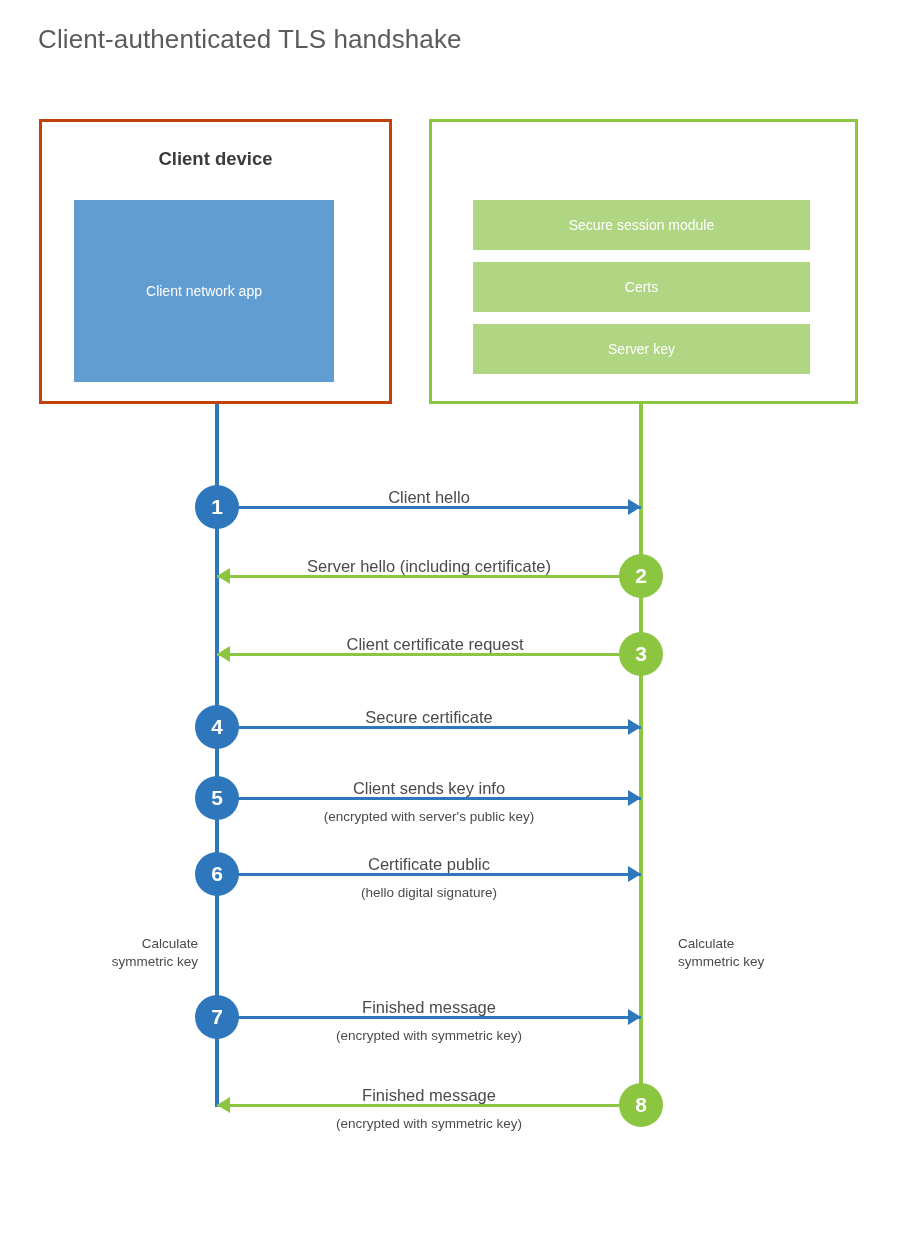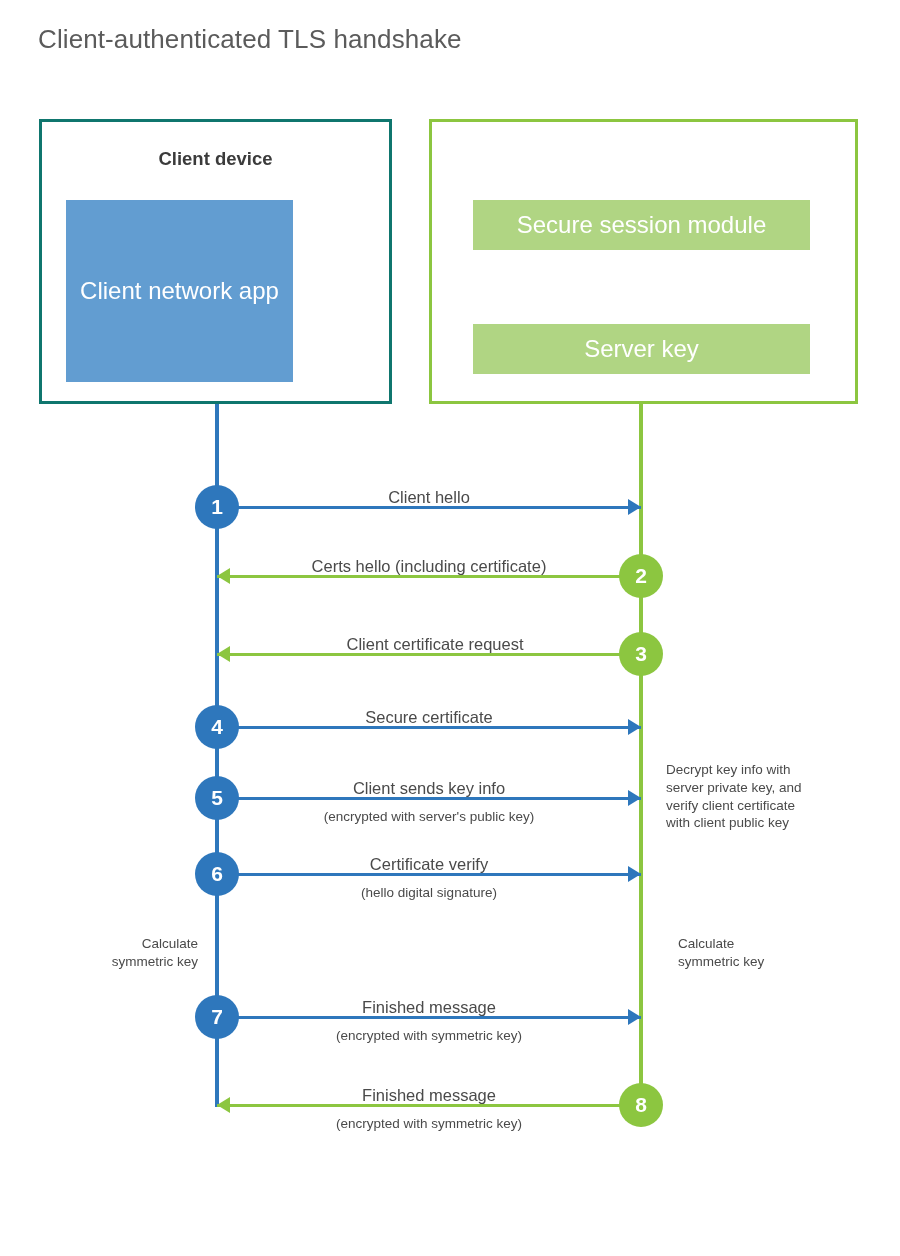--- a/index.html
+++ b/index.html
@@ -36,21 +36,21 @@
   .actor-box {
     position: absolute;
     background: #ffffff;
     box-sizing: border-box;
   }
   #client-box {
     left: 39px;
     top: 119px;
     width: 353px;
     height: 285px;
-    border: 3px solid #0f766e;
+    border: 3px solid #c2410c;
   }
   #server-box {
     left: 429px;
     top: 119px;
     width: 429px;
     height: 285px;
     border: 3px solid #8cc640;
   }
   .actor-title {
     position: absolute;
@@ -62,29 +62,29 @@
     color: #3b3b3b;
     top: 26px;
   }
 
   .component-box {
     position: absolute;
     display: flex;
     align-items: center;
     justify-content: center;
     color: #ffffff;
-    font-size: 24px;
+    font-size: 14px;
     font-weight: 400;
     text-align: center;
     line-height: 1.15;
   }
   #client-app-box {
-    left: 24px;
+    left: 32px;
     top: 78px;
-    width: 227px;
+    width: 260px;
     height: 182px;
     background: #629dd1;
   }
   .server-component {
     left: 41px;
     width: 337px;
     height: 50px;
     background: #b0d583;
   }
   #server-comp-0 { top: 78px; }
@@ -181,63 +181,60 @@
   <div class="page-title">Client-authenticated TLS handshake</div>
 
   <div class="actor-box" id="client-box">
     <div class="actor-title">Client device</div>
     <div class="component-box" id="client-app-box">Client network
 app</div>
   </div>
 
   <div class="actor-box" id="server-box">
     <div class="component-box server-component" id="server-comp-0">Secure session module</div>
+    <div class="component-box server-component" id="server-comp-1">Certs</div>
     <div class="component-box server-component" id="server-comp-2">Server key</div>
   </div>
 
   <div class="lifeline" id="lifeline-client"></div>
   <div class="lifeline" id="lifeline-server"></div>
 
   <div class="side-note align-right" id="note-client-calculate" style="left: 58px; top: 935px; width: 140px;">Calculate
 symmetric key</div>
 
   <div class="side-note align-left" id="note-server-calculate" style="left: 678px; top: 935px; width: 160px;">Calculate
 symmetric key</div>
 
-  <div class="side-note align-left" id="note-server-decrypt" style="left: 666px; top: 761px; width: 170px;">Decrypt key info with
-server private key, and
-verify client certificate
-with client public key</div>
 
   <div id="messages-layer">
       <div class="message-line client-to-server" style="left: 217px; width: 424px; top: 506px;"></div>
       <div class="arrowhead to-right" style="top: 499px; left: 628px;"></div>
       <div class="step-circle blue" style="left: 195px; top: 485px;">1</div>
       <div class="message-label" style="left: 217px; width: 424px; top: 480px;">Client hello</div>
       <div class="message-line server-to-client" style="left: 217px; width: 424px; top: 575px;"></div>
       <div class="arrowhead to-left" style="top: 568px; left: 217px;"></div>
       <div class="step-circle green" style="left: 619px; top: 554px;">2</div>
-      <div class="message-label" style="left: 217px; width: 424px; top: 549px;">Certs hello (including certificate)</div>
+      <div class="message-label" style="left: 217px; width: 424px; top: 549px;">Server hello (including certificate)</div>
       <div class="message-line server-to-client" style="left: 217px; width: 424px; top: 653px;"></div>
       <div class="arrowhead to-left" style="top: 646px; left: 217px;"></div>
       <div class="step-circle green" style="left: 619px; top: 632px;">3</div>
       <div class="message-label" style="left: 223px; width: 424px; top: 627px;">Client certificate request</div>
       <div class="message-line client-to-server" style="left: 217px; width: 424px; top: 726px;"></div>
       <div class="arrowhead to-right" style="top: 719px; left: 628px;"></div>
       <div class="step-circle blue" style="left: 195px; top: 705px;">4</div>
       <div class="message-label" style="left: 217px; width: 424px; top: 700px;">Secure certificate</div>
       <div class="message-line client-to-server" style="left: 217px; width: 424px; top: 797px;"></div>
       <div class="arrowhead to-right" style="top: 790px; left: 628px;"></div>
       <div class="step-circle blue" style="left: 195px; top: 776px;">5</div>
       <div class="message-label" style="left: 217px; width: 424px; top: 771px;">Client sends key info</div>
       <div class="message-sublabel" style="left: 217px; width: 424px; top: 809px;">(encrypted with server's public key)</div>
       <div class="message-line client-to-server" style="left: 217px; width: 424px; top: 873px;"></div>
       <div class="arrowhead to-right" style="top: 866px; left: 628px;"></div>
       <div class="step-circle blue" style="left: 195px; top: 852px;">6</div>
-      <div class="message-label" style="left: 217px; width: 424px; top: 847px;">Certificate verify</div>
+      <div class="message-label" style="left: 217px; width: 424px; top: 847px;">Certificate public</div>
       <div class="message-sublabel" style="left: 217px; width: 424px; top: 885px;">(hello digital signature)</div>
       <div class="message-line client-to-server" style="left: 217px; width: 424px; top: 1016px;"></div>
       <div class="arrowhead to-right" style="top: 1009px; left: 628px;"></div>
       <div class="step-circle blue" style="left: 195px; top: 995px;">7</div>
       <div class="message-label" style="left: 217px; width: 424px; top: 990px;">Finished message</div>
       <div class="message-sublabel" style="left: 217px; width: 424px; top: 1028px;">(encrypted with symmetric key)</div>
       <div class="message-line server-to-client" style="left: 217px; width: 424px; top: 1104px;"></div>
       <div class="arrowhead to-left" style="top: 1097px; left: 217px;"></div>
       <div class="step-circle green" style="left: 619px; top: 1083px;">8</div>
       <div class="message-label" style="left: 217px; width: 424px; top: 1078px;">Finished message</div>

